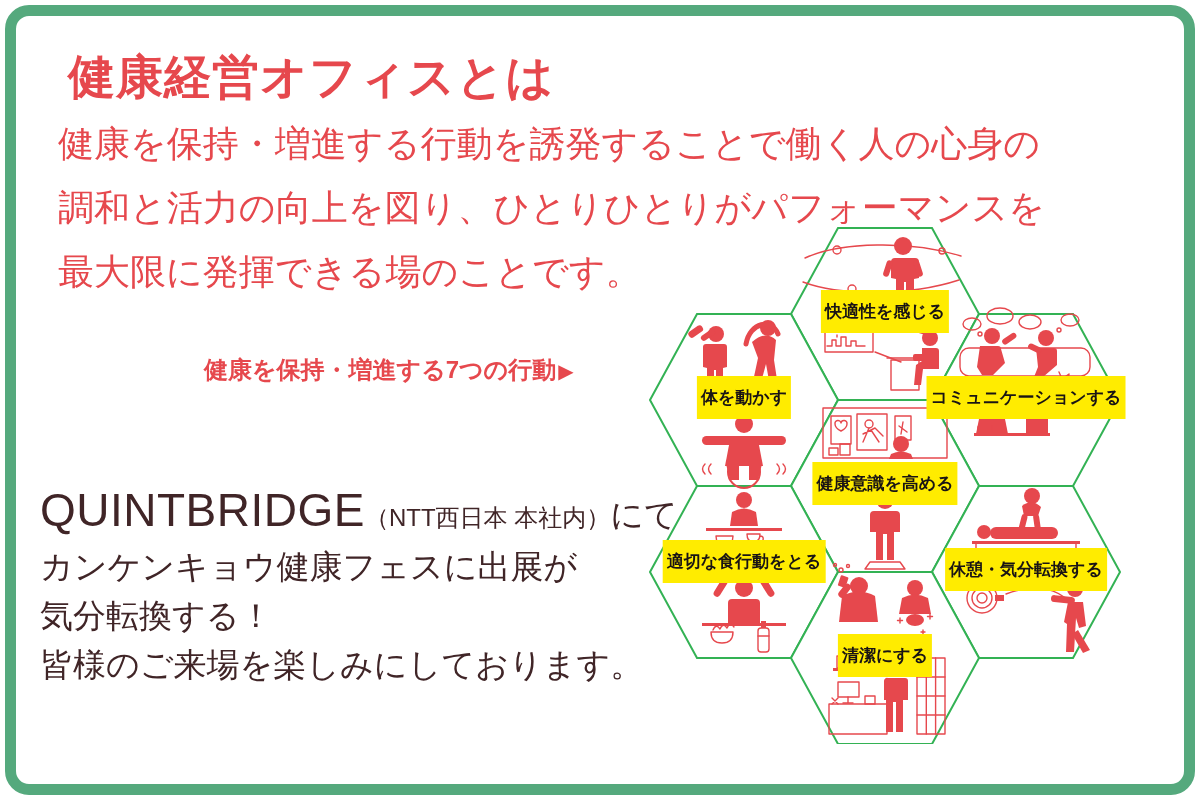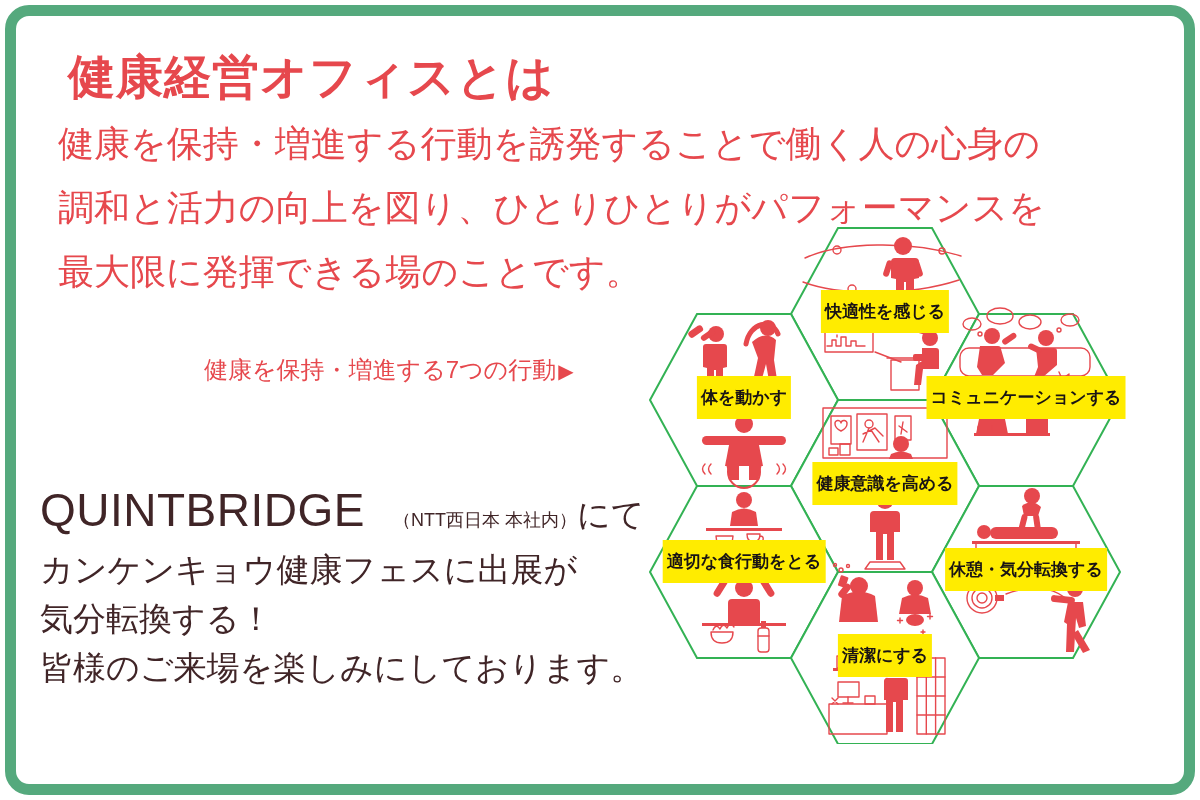--- a/index.html
+++ b/index.html
@@ -17,29 +17,29 @@
     position:absolute;left:56px;top:34px;margin:12px;
     font-size:47px;font-weight:700;color:#e6484d;letter-spacing:1px;
     white-space:nowrap;
   }
   .intro{
     position:absolute;left:58px;top:112px;
     font-size:36px;color:#e6484d;line-height:64px;white-space:nowrap;
   }
   .caption{
     position:absolute;left:204px;top:354px;
-    font-size:24px;font-weight:400;color:#e6484d;white-space:nowrap;
+    font-size:24px;font-weight:700;color:#e6484d;white-space:nowrap;
   }
   .caption .arrow{font-size:20px;margin-left:2px;}
   .announce{
     position:absolute;left:40px;top:486px;
     font-size:33px;color:#402527;line-height:49px;white-space:nowrap;
   }
   .announce .latin{font-size:46px;letter-spacing:.5px;}
-  .announce .paren{font-size:18px;margin-left:28px;}
+  .announce .paren{font-size:24px;}
   .honeycomb{position:absolute;left:648px;top:224px;width:520px;height:520px;}
   .honeycomb svg{position:absolute;left:0;top:0;}
   .hexo{fill:#ffffff;stroke:#33b254;stroke-width:2;}
   .sd{fill:#e6484d;}
   .ln{fill:none;stroke:#e6484d;stroke-width:2;stroke-linecap:round;stroke-linejoin:round;}
   .lt{fill:none;stroke:#e6484d;stroke-width:1.4;stroke-linecap:round;stroke-linejoin:round;}
   .hex-label{
     position:absolute;transform:translateX(-50%);
     background:#ffec00;color:#191414;
     font-size:17px;font-weight:700;line-height:1.25;

